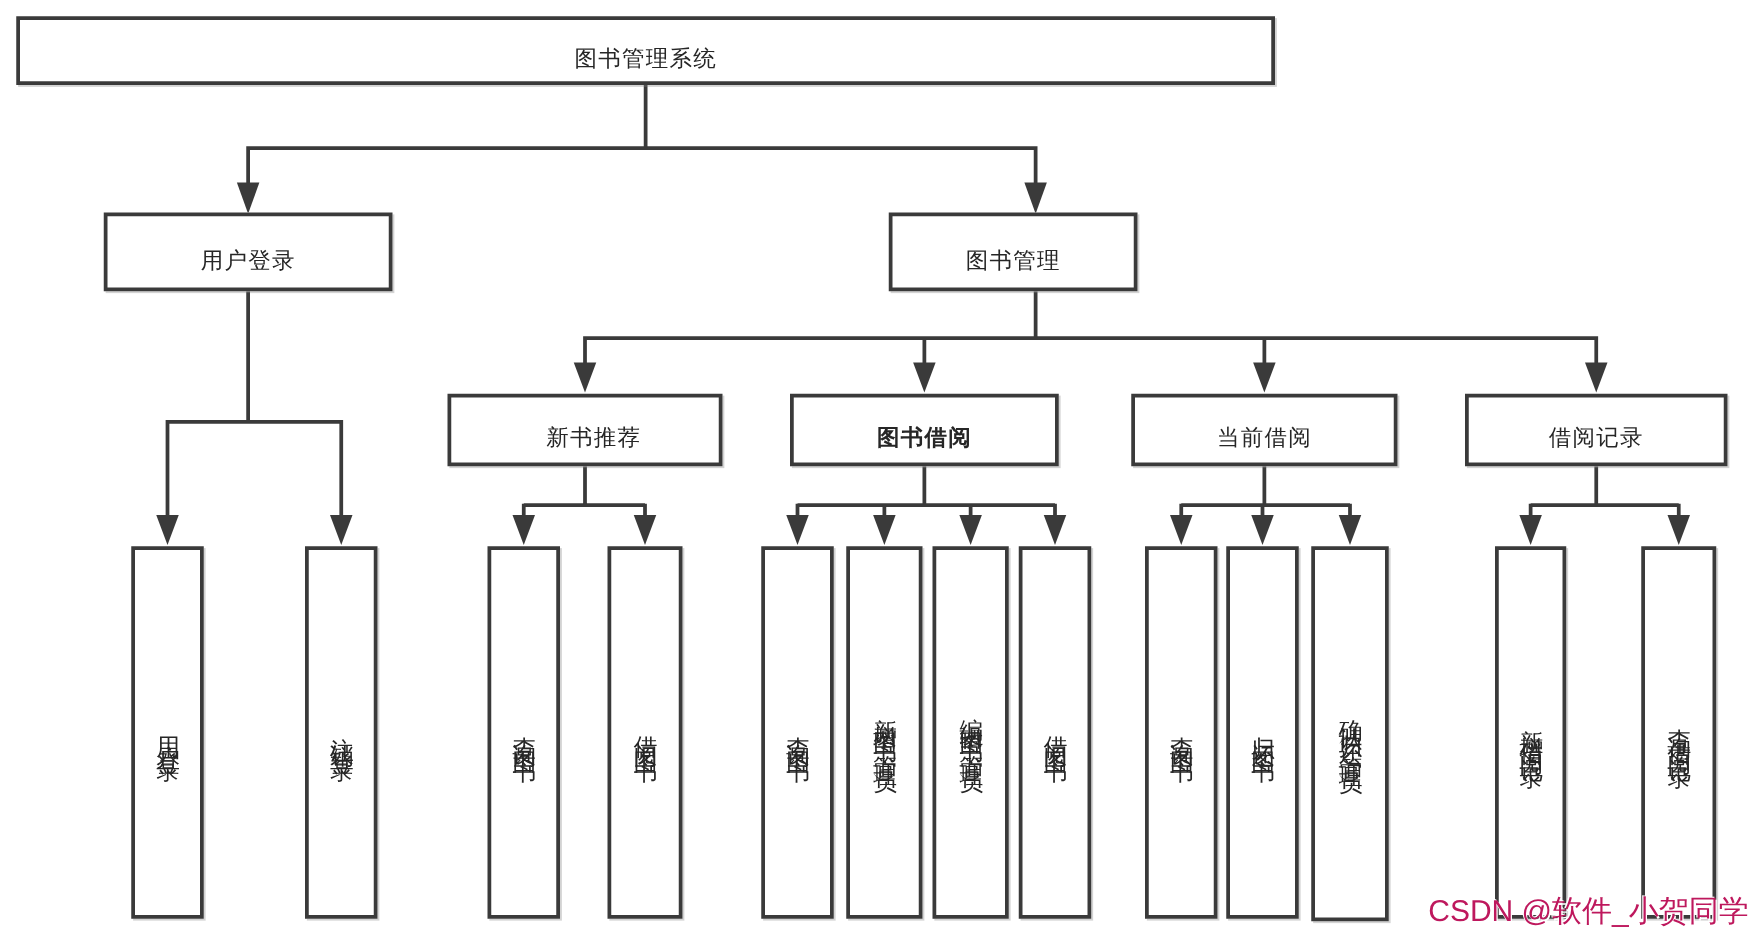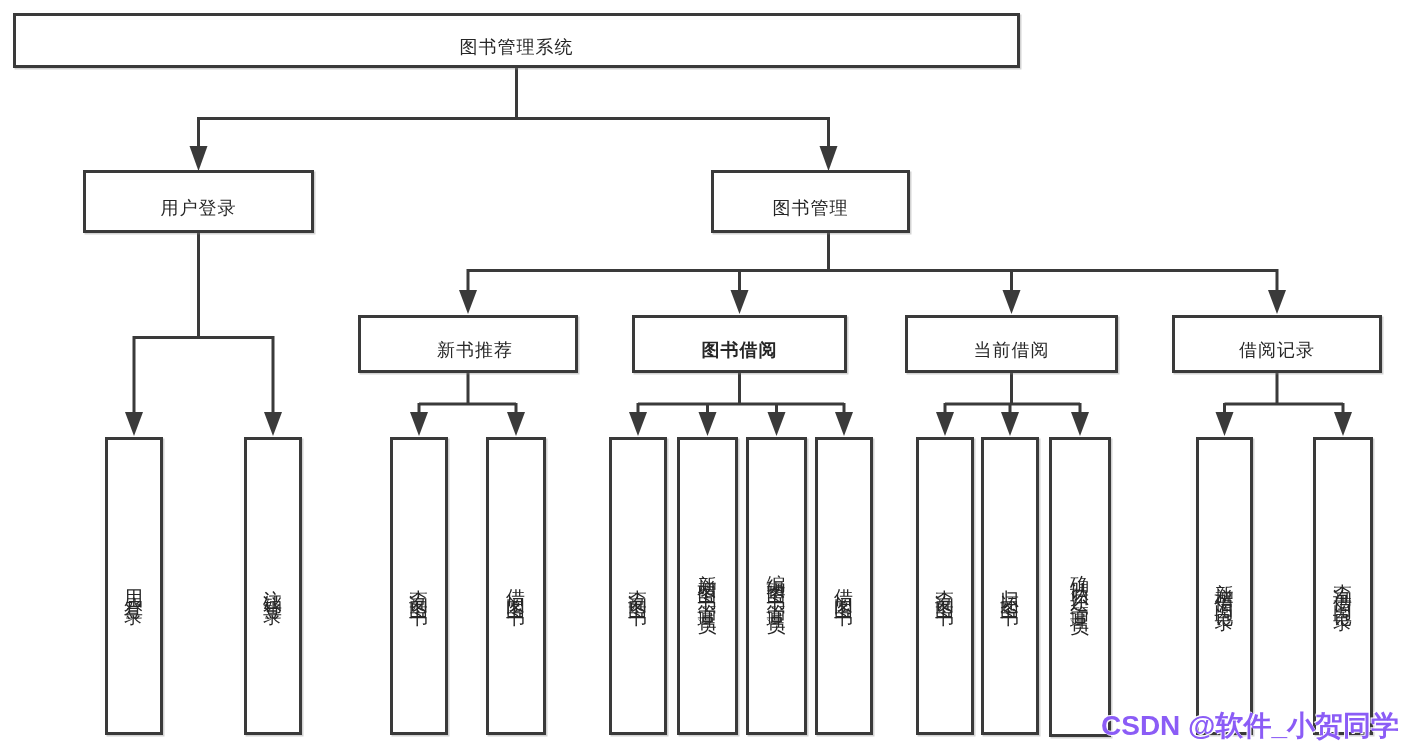--- a/index.html
+++ b/index.html
@@ -39,26 +39,25 @@
     writing-mode: vertical-rl;
     font-size: 19px;
     color: #262626;
     letter-spacing: 6px;
     line-height: 1;
   }
   .watermark {
     position: absolute;
     right: 6px;
     bottom: 2px;
-    font-size: 28px;
-    color: #8b5cf6;
+    font-size: 24px;
+    color: #be185d;
     text-shadow: 1px 1px 0 #ffffff, -1px -1px 0 #ffffff;
     z-index: 5;
     white-space: nowrap;
-    font-weight: bold;
   }
 </style>
 </head>
 <body>
 
 <div id="stage">
 
   <svg id="connectors" viewBox="0 0 1405 747" xmlns="http://www.w3.org/2000/svg">
     <g stroke="#3a3a3a" stroke-width="3" fill="none">
 

